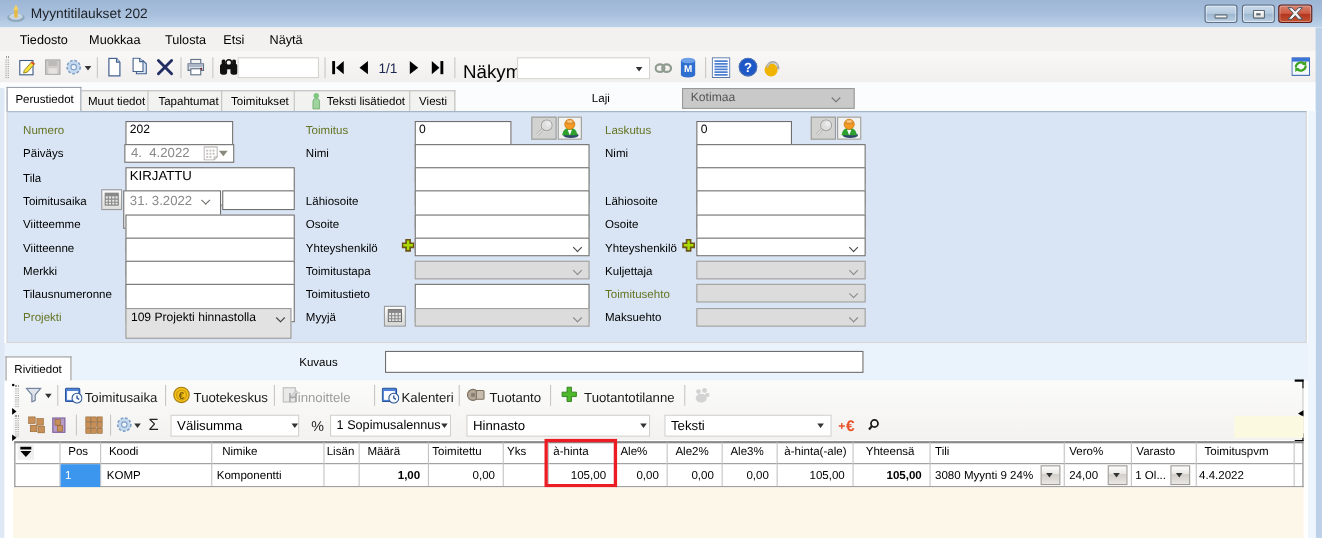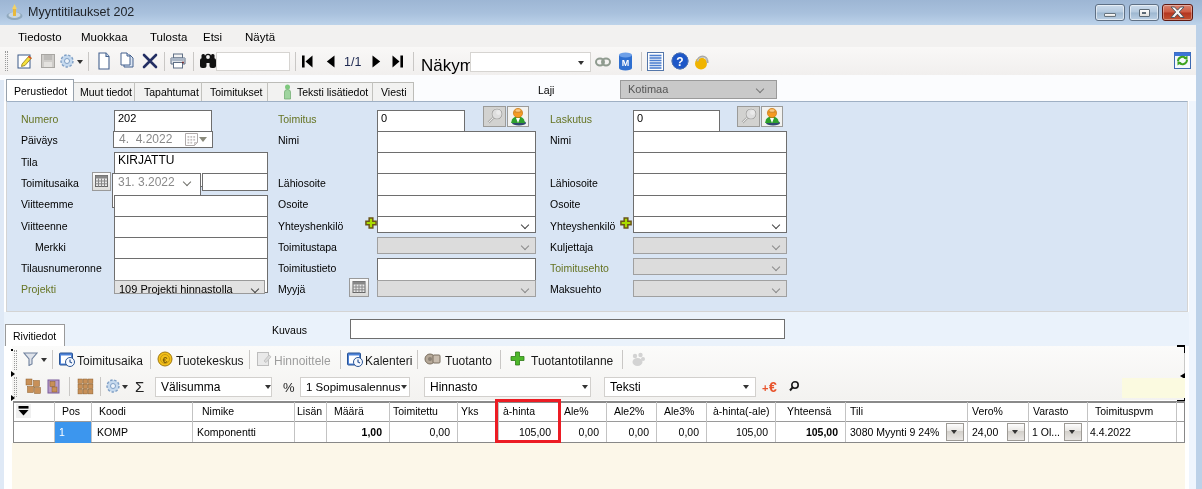--- a/index.html
+++ b/index.html
@@ -197,21 +197,21 @@
 <div class="chv" style="left:757px;top:86px;border-color:#777"></div>
 
 <div class="abs" style="left:6px;top:101px;width:1182px;height:211px;background:#d9e5f4;border:1px solid #d4d4d4;border-top:1px solid #9fb0c4"></div>
 
 <div class="blbl" style="left:21px;top:113px">Numero</div>
 <div class="lbl" style="left:21px;top:134px">Päiväys</div>
 <div class="lbl" style="left:21px;top:156px">Tila</div>
 <div class="lbl" style="left:21px;top:177px">Toimitusaika</div>
 <div class="lbl" style="left:21px;top:198px">Viitteemme</div>
 <div class="lbl" style="left:21px;top:220px">Viitteenne</div>
-<div class="lbl" style="left:35px;top:241px">Merkki</div>
+<div class="lbl" style="left:21px;top:241px">Merkki</div>
 <div class="lbl" style="left:21px;top:262px">Tilausnumeronne</div>
 <div class="blbl" style="left:21px;top:283px">Projekti</div>
 
 <div class="fld" style="left:114px;top:110px;width:98px">202</div>
 <div class="dfld" style="left:113px;top:131px;width:100px">4.&nbsp; 4.2022</div>
 <svg class="abs" style="left:185px;top:133px" width="13" height="13" viewBox="0 0 13 13">
  <path d="M0.5 0.5 L12.5 0.5 L12.5 9.5 L9.5 12.5 L0.5 12.5 Z" fill="#fff" stroke="#b0aaaa"></path>
  <g fill="#c8c2c2">
       <rect x="2.5" y="3" width="1.8" height="1.8"></rect>
       <rect x="5.4" y="3" width="1.8" height="1.8"></rect>
@@ -239,21 +239,21 @@
       <line x1="0.5" y1="8.8" x2="12.5" y2="8.8"></line>
     </g>
 </svg>
 <div class="dfld" style="left:112px;top:173px;width:89px;height:35px;line-height:16px;color:#8a8a8a">31. 3.2022</div>
 <div class="chv" style="left:184px;top:179px;border-color:#70706a"></div>
 <div class="fld" style="left:202px;top:173px;width:66px;height:18px"></div>
 <div class="fld" style="left:114px;top:195px;width:154px"></div>
 <div class="fld" style="left:114px;top:216px;width:154px"></div>
 <div class="fld" style="left:114px;top:237px;width:154px"></div>
 <div class="fld" style="left:114px;top:258px;width:154px"></div>
-<div class="abs" style="left:114px;top:280px;width:151px;height:14px;background:#e2e2e2;border:1px solid #9a9a9a;font-size:11px;line-height:16px;color:#000;padding-left:4px">109 Projekti hinnastolla</div>
+<div class="abs" style="left:114px;top:280px;width:151px;height:28px;background:#e2e2e2;border:1px solid #9a9a9a;font-size:11px;line-height:16px;color:#000;padding-left:4px">109 Projekti hinnastolla</div>
 <div class="chv" style="left:252px;top:286px"></div>
 
 <div class="blbl" style="left:278px;top:113px">Toimitus</div>
 <div class="lbl" style="left:278px;top:134px">Nimi</div>
 <div class="lbl" style="left:278px;top:177px">Lähiosoite</div>
 <div class="lbl" style="left:278px;top:198px">Osoite</div>
 <div class="lbl" style="left:278px;top:220px">Yhteyshenkilö</div>
 <div class="lbl" style="left:278px;top:241px">Toimitustapa</div>
 <div class="lbl" style="left:278px;top:262px">Toimitustieto</div>
 <div class="lbl" style="left:278px;top:283px">Myyjä</div>
@@ -380,21 +380,21 @@
  <circle cx="8" cy="8" r="7" fill="#f3c018" stroke="#a07810" stroke-width="1"></circle>
  <circle cx="8" cy="8" r="4.5" fill="none" stroke="#c89812" stroke-width="1"></circle>
  <text x="8" y="11.5" font-size="9" font-weight="bold" fill="#7c5c08" text-anchor="middle" font-family="Liberation Sans">€</text>
 </svg>
 <div class="tbtxt" style="left:176px;top:354px">Tuotekeskus</div>
 <div class="sep" style="left:249px;top:350px;height:19px"></div>
 <svg class="abs" style="left:256px;top:351px" width="16" height="16" viewBox="0 0 16 16">
  <rect x="1.5" y="1.5" width="11" height="13" fill="#e9e9e9" stroke="#bdbdbd"></rect>
  <path d="M8 10 L13 4 L15 5.8 L10 11.5 Z" fill="#d9d9d9" stroke="#bdbdbd" stroke-width="0.8"></path>
 </svg>
-<div class="tbtxt" style="left:274px;top:354px;color:#9d9d9d">Hinnoittele</div>
+<div class="tbtxt" style="left:262px;top:354px;color:#9d9d9d">Hinnoittele</div>
 <div class="sep" style="left:340px;top:350px;height:19px"></div>
 <svg class="abs" style="left:347px;top:351px" width="16" height="16" viewBox="0 0 16 16">
  <rect x="0.5" y="2" width="13" height="12" rx="1" fill="#4d82d8" stroke="#2a5494"></rect>
  <rect x="2" y="4.5" width="10" height="8" fill="#fff"></rect>
  <circle cx="11" cy="11" r="4.5" fill="#f6f9ff" stroke="#2a5494"></circle>
  <path d="M11 8.5 L11 11 L13 12" stroke="#2a5494" stroke-width="1.2" fill="none"></path>
 </svg>
 <div class="tbtxt" style="left:365px;top:354px">Kalenteri</div>
 <div class="sep" style="left:417px;top:350px;height:19px"></div>
 <svg class="abs" style="left:424px;top:351px" width="17" height="16" viewBox="0 0 17 16">

